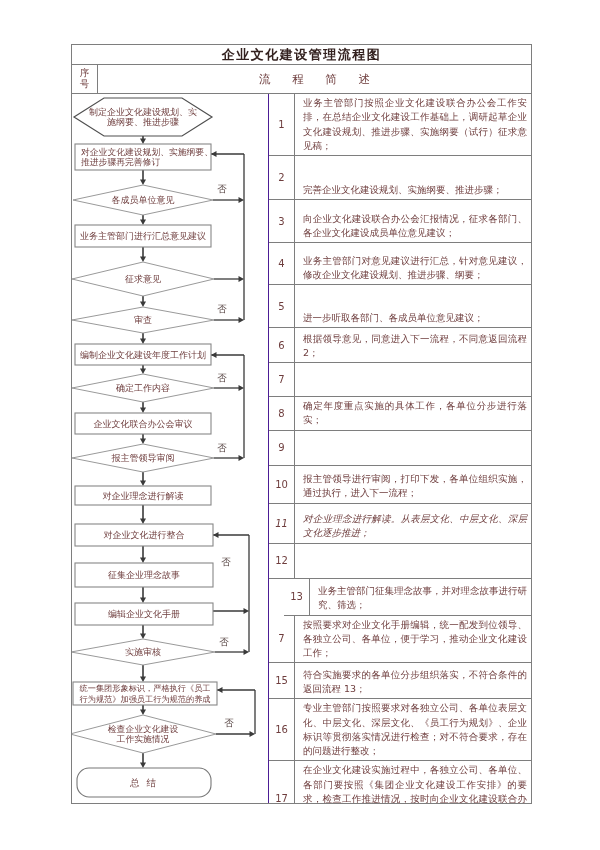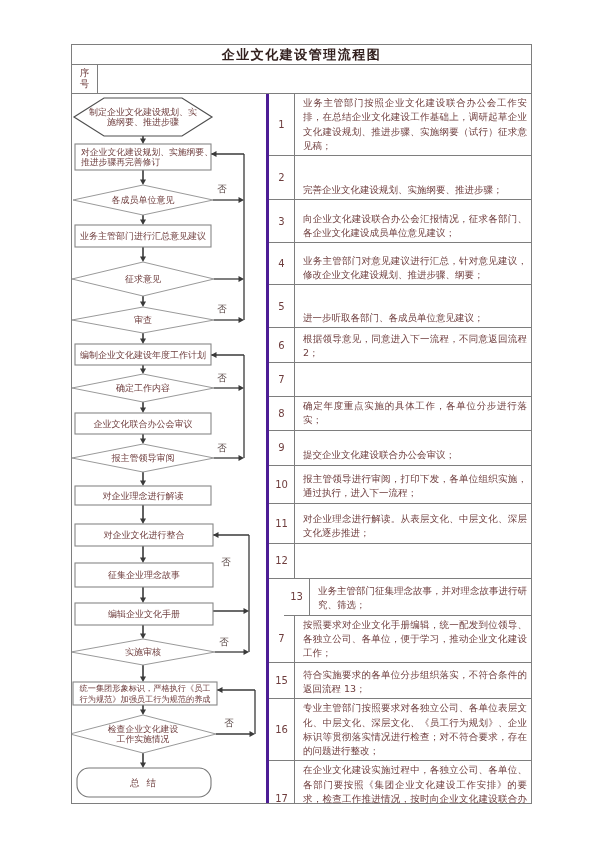--- a/index.html
+++ b/index.html
@@ -6,37 +6,38 @@
   html,body{background:#ffffff}
   body{width:600px;height:850px;position:relative;font-family:"DejaVu Sans",sans-serif;overflow:hidden}
   .doc{position:absolute;left:71px;top:44px;width:461px;height:760px;border:1px solid #7e7e7e;display:flex;flex-direction:column;background:#fff;overflow:hidden}
   .title-row{height:20px;flex:0 0 20px;border-bottom:1px solid #7e7e7e;display:flex;align-items:center;justify-content:center;font-size:13px;font-weight:bold;letter-spacing:1.5px;color:#33211f}
   .header-row{height:29px;flex:0 0 29px;border-bottom:1px solid #7e7e7e;display:flex;color:#6e3d3d}
   .h-flow{width:197px;flex:0 0 197px;border-right:1px solid #7e7e7e;display:flex;align-items:center;justify-content:center;font-size:11.5px;letter-spacing:12px;padding-left:12px}
   .h-num{width:26px;flex:0 0 26px;border-right:1px solid #7e7e7e;display:flex;align-items:center;justify-content:center;font-size:9.5px;line-height:1.15}
   .h-num span{display:block;width:11px;word-break:break-all;text-align:center}
   .h-desc{flex:1;display:flex;align-items:center;justify-content:center;font-size:11.5px;letter-spacing:9px;padding-left:9px}
   .tbody{flex:1;display:flex}
-  .flow-cell{width:197px;flex:0 0 197px;border-right:3px solid #4c1d95;overflow:hidden}
+  .flow-cell{width:197px;flex:0 0 197px;border-right:1px solid #4c1d95;overflow:hidden}
   .rows{flex:1;display:flex;flex-direction:column}
   .row{display:flex;border-bottom:1px solid #7e7e7e}
   .row:last-child{border-bottom:none}
   .row .num{width:26px;flex:0 0 26px;border-right:1px solid #7e7e7e;display:flex;align-items:center;justify-content:center;font-size:10px;color:#6e3d3d}
   .row .txt{flex:1;display:flex;align-items:flex-end;font-size:9.5px;line-height:1.5;color:#6e3d3d;padding:2px 4px 2px 8px;text-align:justify}
   svg{display:block}
 </style>
 </head>
 <body>
 
 <div class="doc">
   <div class="title-row">企业文化建设管理流程图</div>
   <div class="header-row">
     <div class="h-num">
         <span>序号</span>
       </div>
+    <div class="h-desc">流 程 简 述</div>
   </div>
   <div class="tbody">
     <div class="flow-cell">
       <svg width="196" height="710" viewBox="0 0 196 710">
           <line x1="172" y1="60" x2="172" y2="226" stroke="#3a3a3a" stroke-width="1.3"></line>
           <line x1="139" y1="60" x2="172" y2="60" stroke="#3a3a3a" stroke-width="1.3"></line>
           <polygon points="144.5,57 144.5,63 139,60" fill="#3a3a3a"></polygon>
           <line x1="141" y1="106" x2="169" y2="106" stroke="#3a3a3a" stroke-width="1.3"></line>
           <polygon points="166.5,103 166.5,109 172,106" fill="#3a3a3a"></polygon>
           <line x1="142" y1="185" x2="169" y2="185" stroke="#3a3a3a" stroke-width="1.3"></line>
@@ -222,31 +223,28 @@
           <div class="num">7</div>
         </div>
         <div class="row" style="flex: 0 0 33px;">
           <div class="num">8</div>
           <div class="txt">
             <span>确定年度重点实施的具体工作，各单位分步进行落实；</span>
           </div>
         </div>
         <div class="row" style="flex: 0 0 35px;">
           <div class="num">9</div>
-          <div class="txt">
-            <span>提交企业文化建设联合办公会审议；</span>
-          </div>
         </div>
         <div class="row" style="flex: 0 0 38px;">
           <div class="num">10</div>
           <div class="txt">
             <span>报主管领导进行审阅，打印下发，各单位组织实施，通过执行，进入下一流程；</span>
           </div>
         </div>
-        <div class="row" style="flex: 0 0 40px;">
+        <div class="row" style="flex: 0 0 40px; font-style: italic;">
           <div class="num">11</div>
           <div class="txt">
             <span>对企业理念进行解读。从表层文化、中层文化、深层文化逐步推进；</span>
           </div>
         </div>
         <div class="row" style="flex: 0 0 35px;">
           <div class="num">12</div>
         </div>
         <div class="row" style="flex: 0 0 37px; margin-left: 15px;">
           <div class="num">13</div>

